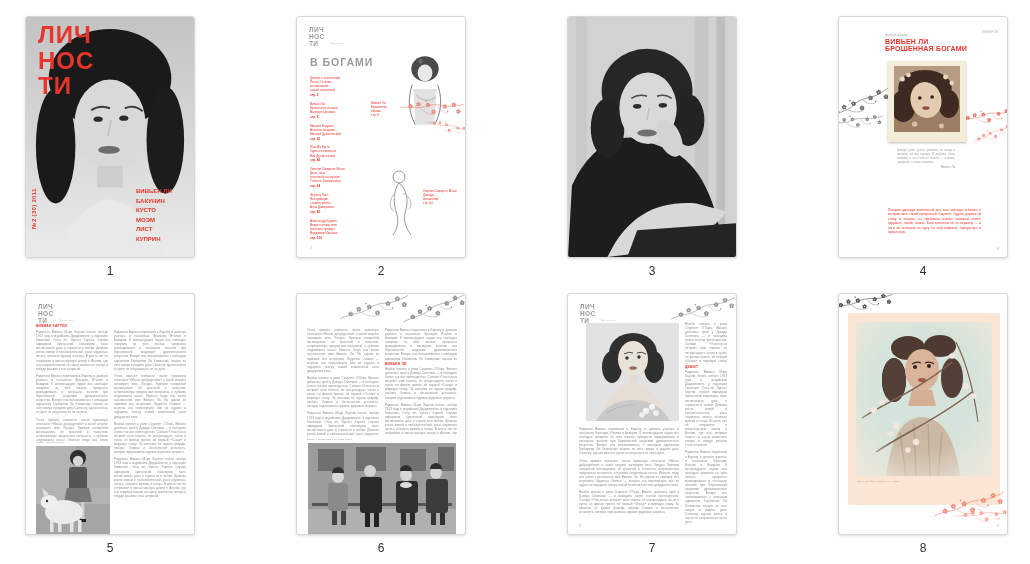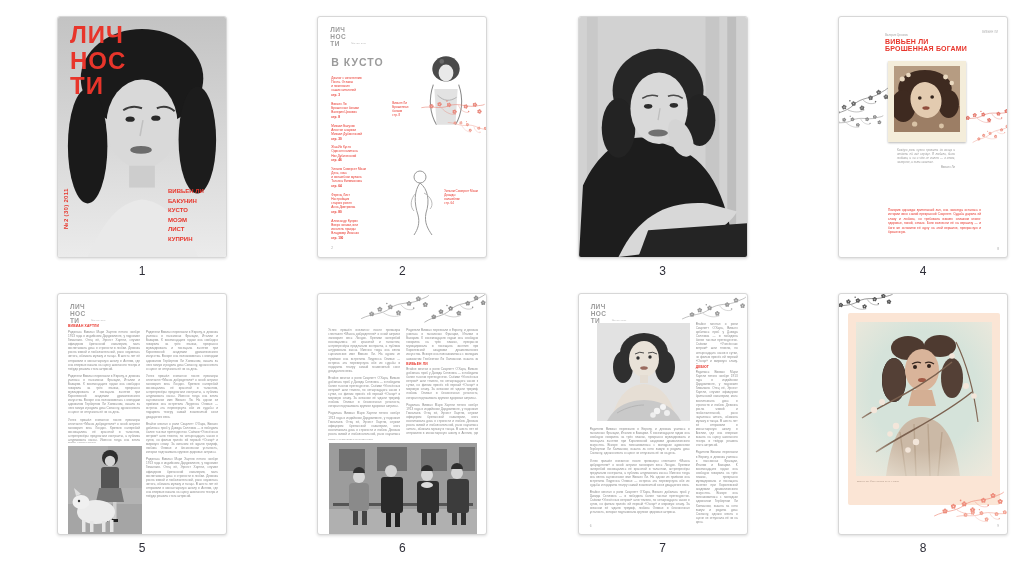--- a/index.html
+++ b/index.html
@@ -1,18 +1,18 @@
 <!DOCTYPE html>
 <html><head>
 <meta charset="utf-8">
 <style>
   :root{ --red:#e8352b; --gray:#9b9b9b; }
   *{box-sizing:border-box; margin:0; padding:0;}
   html,body{width:1030px;height:564px;background:#fff;font-family:"Liberation Sans",sans-serif;}
-  .rows{padding:16px 22px 0 25px;margin-left:32px;}
+  .rows{padding:16px 22px 0 25px;}
   .row{display:flex;justify-content:space-between;}
   .row + .row{margin-top:15px;}
   .cell{display:flex;flex-direction:column;align-items:center;width:170px;}
   .thumb{position:relative;width:170px;height:242px;background:#fff;border:1px solid #d7d7d7;
          border-radius:3px;box-shadow:0 1px 3px rgba(0,0,0,.14);overflow:hidden;}
   .num{margin-top:6px;font-size:12px;color:#2e2e38;line-height:14px;}
   .ph{position:absolute;left:0;top:0;width:100%;height:100%;}
   .abs{position:absolute;}
   .micro{font-size:3.1px;line-height:1.32;color:#8f8f8f;text-align:justify;overflow:hidden;}
   .micro p{margin-bottom:3px;}
@@ -145,21 +145,21 @@
     </div>
 
     <div class="cell">
       <div class="thumb">
         <div class="pg-logo">
           <div>ЛИЧ</div>
             <div>НОС</div>
             <div>ТИ</div>
         </div>
         <div class="pg-logo-sub">№2 (30) 2011</div>
-        <div class="toc-head">В КУСТО</div>
+        <div class="toc-head">В БОГАМИ</div>
         <div class="toc-list">
           <div class="toc-entry"><span class="pre">Диалог с читателями
 Почта. Отзывы
 и пожелания
 наших читателей</span><span class="toc-pg">стр. 3</span></div>
           <div class="toc-entry"><span class="pre">Вивьен Ли
 Брошенная богами
 Валерия Цехович</span><span class="toc-pg">стр. 8</span></div>
           <div class="toc-entry"><span class="pre">Михаил Бакунин
 Апостол анархии

